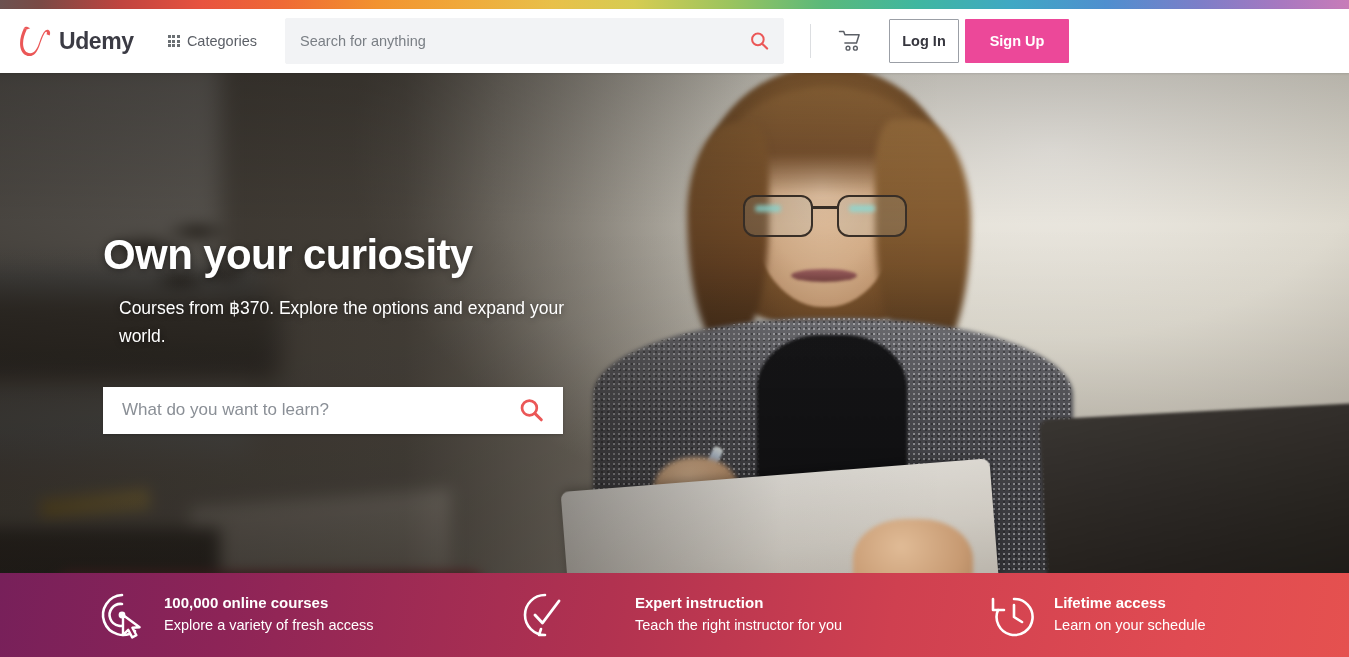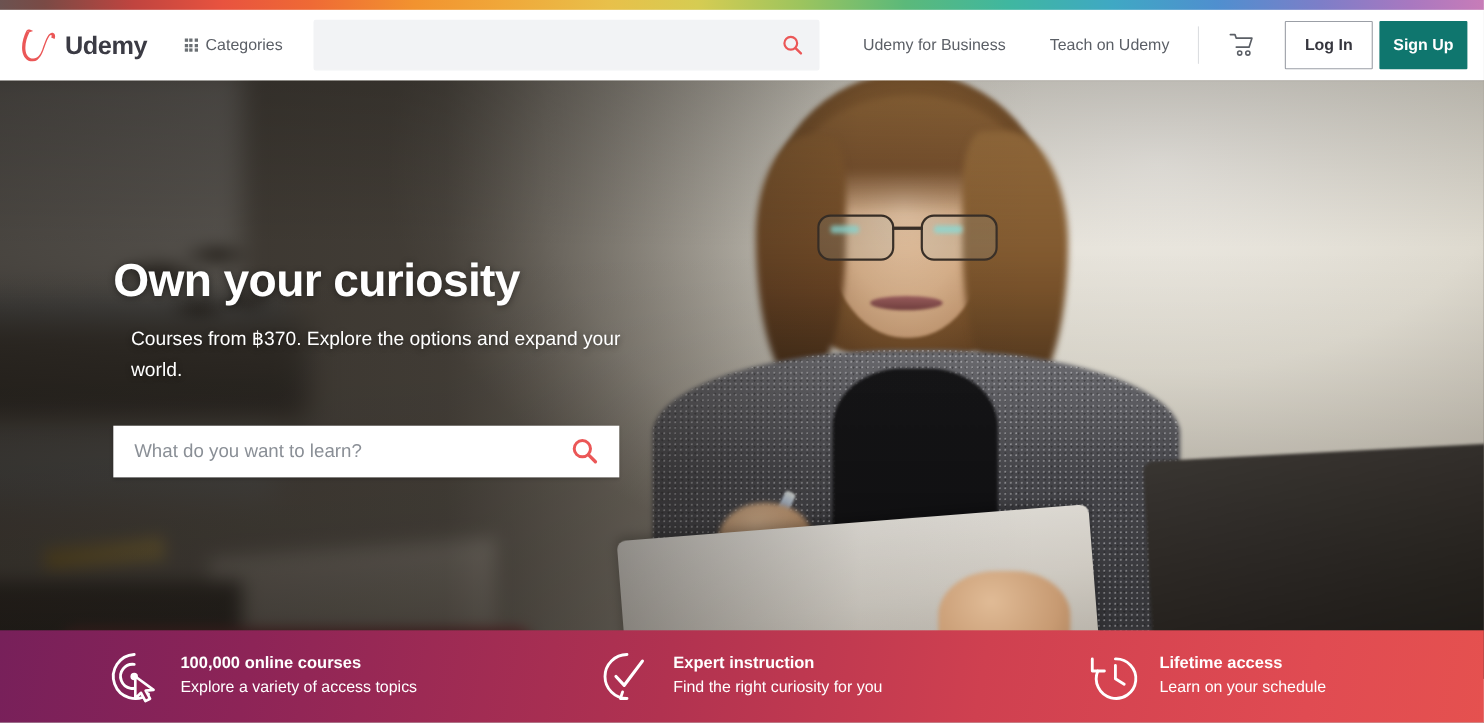--- a/index.html
+++ b/index.html
@@ -70,26 +70,26 @@
   .divider {
     width:1px; height:34px; background:#dcdee1; margin-left:26px;
   }
   .cart-btn {
     margin-left:22px; cursor:pointer; line-height:0; padding:4px;
     background:none; border:none;
   }
 
   .auth { display:flex; align-items:center; margin-left:22px; margin-right:15px; }
   .btn-login {
-    width:80px; height:44px; border:1px solid #9b9fa6; background:#fff;
+    width:70px; height:44px; border:1px solid #9b9fa6; background:#fff;
     color:#36363e; font-size:14.5px; font-weight:bold; cursor:pointer;
     font-family:"Liberation Sans", sans-serif; border-radius:1px;
   }
   .btn-signup {
-    width:80px; height:44px; border:none; background:#0f766e;
+    width:104px; height:44px; border:none; background:#ec4899;
     color:#fff; font-size:14.5px; font-weight:bold; cursor:pointer;
     font-family:"Liberation Sans", sans-serif; margin-left:6px; border-radius:1px;
   }
 
   
   .hero {
     position:absolute; top:73px; left:0; width:1349px; height:544px;
     overflow:hidden; background:#2b2722;
   }
   .hero-photo { position:absolute; inset:0; }
@@ -308,21 +308,21 @@
   }
   .feature {
     display:flex; align-items:center; color:#fff;
     position:absolute; top:50%; transform:translateY(-50%);
   }
   .feature .f-icon { width:48px; height:48px; flex:0 0 auto; }
   .feature .f-text { margin-left:18px; }
   .f-title { font-size:15px; font-weight:bold; line-height:1.25; }
   .f-desc { font-size:14.5px; line-height:1.35; margin-top:3px; }
   #feature-0 { left:98px;justify-content:flex-end; }
-  #feature-1 { left:546px; }
+  #feature-1 { left:521px;gap:48px; }
   #feature-2 { left:988px; }
 </style>
 </head>
 <body>
 
 <div class="page">
 
   <div class="rainbow"></div>
 
   <div class="header">
@@ -344,32 +344,29 @@
           <i></i>
           <i></i>
           <i></i>
           <i></i>
           <i></i>
       </span>
       <span class="categories-label">Categories</span>
     </div>
 
     <div class="search-box">
+      <input type="text" value="" placeholder="Search for anything" style="">
       <button class="search-btn">
         <svg width="19" height="19" viewBox="0 0 20 20">
           <circle cx="8.3" cy="8.3" r="6.1" fill="none" stroke="#eb5757" stroke-width="2.1"></circle>
           <line x1="12.8" y1="12.8" x2="18" y2="18" stroke="#eb5757" stroke-width="2.3" stroke-linecap="round"></line>
         </svg>
       </button>
     </div>
 
-    <div class="nav-links">
-      <span class="nav-link">Udemy for Business</span>
-      <span class="nav-link">Teach on Udemy</span>
-    </div>
 
     <div class="divider"></div>
 
     <button class="cart-btn">
       <svg width="26" height="24" viewBox="0 0 26 24">
         <path d="M2.5 2.5 h4.2 l1.2 3.2 h14.2 l-2.6 8.2 h-11.6" fill="none" stroke="#5b5f66" stroke-width="1.5" stroke-linejoin="round" stroke-linecap="round"></path>
         <circle cx="11" cy="19.2" r="1.9" fill="none" stroke="#5b5f66" stroke-width="1.4"></circle>
         <circle cx="18.4" cy="19.2" r="1.9" fill="none" stroke="#5b5f66" stroke-width="1.4"></circle>
       </svg>
     </button>
@@ -443,32 +440,32 @@
 
     <div class="feature" id="feature-0">
       <svg class="f-icon" viewBox="0 0 48 48">
         <path d="M24 4 A20 20 0 1 0 37 40" fill="none" stroke="#fff" stroke-width="2.6" stroke-linecap="round"></path>
         <path d="M24 13 A11 11 0 1 0 31 31" fill="none" stroke="#fff" stroke-width="2.6" stroke-linecap="round"></path>
         <circle cx="24" cy="24" r="3.4" fill="#fff"></circle>
         <path d="M25 24 L25 44 L30.2 38.8 L34.2 46.4 L38.4 44.2 L34.4 36.8 L41.6 36.2 Z" fill="#8f2256" stroke="#fff" stroke-width="2.4" stroke-linejoin="round"></path>
       </svg>
       <div class="f-text">
         <div class="f-title">100,000 online courses</div>
-        <div class="f-desc">Explore a variety of access topics</div>
+        <div class="f-desc">Explore a variety of fresh access</div>
       </div>
     </div>
 
     <div class="feature" id="feature-1">
       <svg class="f-icon" viewBox="0 0 48 48">
         <path d="M24 4 A20 20 0 1 0 24 44 L18 44 L20 38" fill="none" stroke="#fff" stroke-width="2.6" stroke-linecap="round" stroke-linejoin="round"></path>
         <path d="M14 24 L21.5 32 L38 10" fill="none" stroke="#fff" stroke-width="2.9" stroke-linecap="round" stroke-linejoin="round"></path>
       </svg>
       <div class="f-text">
         <div class="f-title">Expert instruction</div>
-        <div class="f-desc">Find the right curiosity for you</div>
+        <div class="f-desc">Teach the right instructor for you</div>
       </div>
     </div>
 
     <div class="feature" id="feature-2">
       <svg class="f-icon" viewBox="0 0 48 48">
         <path d="M26 8 A18 18 0 1 1 10 19" fill="none" stroke="#fff" stroke-width="2.6" stroke-linecap="round"></path>
         <path d="M5 8 L5 19 L16 19" fill="none" stroke="#fff" stroke-width="2.6" stroke-linecap="round" stroke-linejoin="round"></path>
         <path d="M26 14 L26 26 L34 31" fill="none" stroke="#fff" stroke-width="2.6" stroke-linecap="round" stroke-linejoin="round"></path>
       </svg>
       <div class="f-text">

